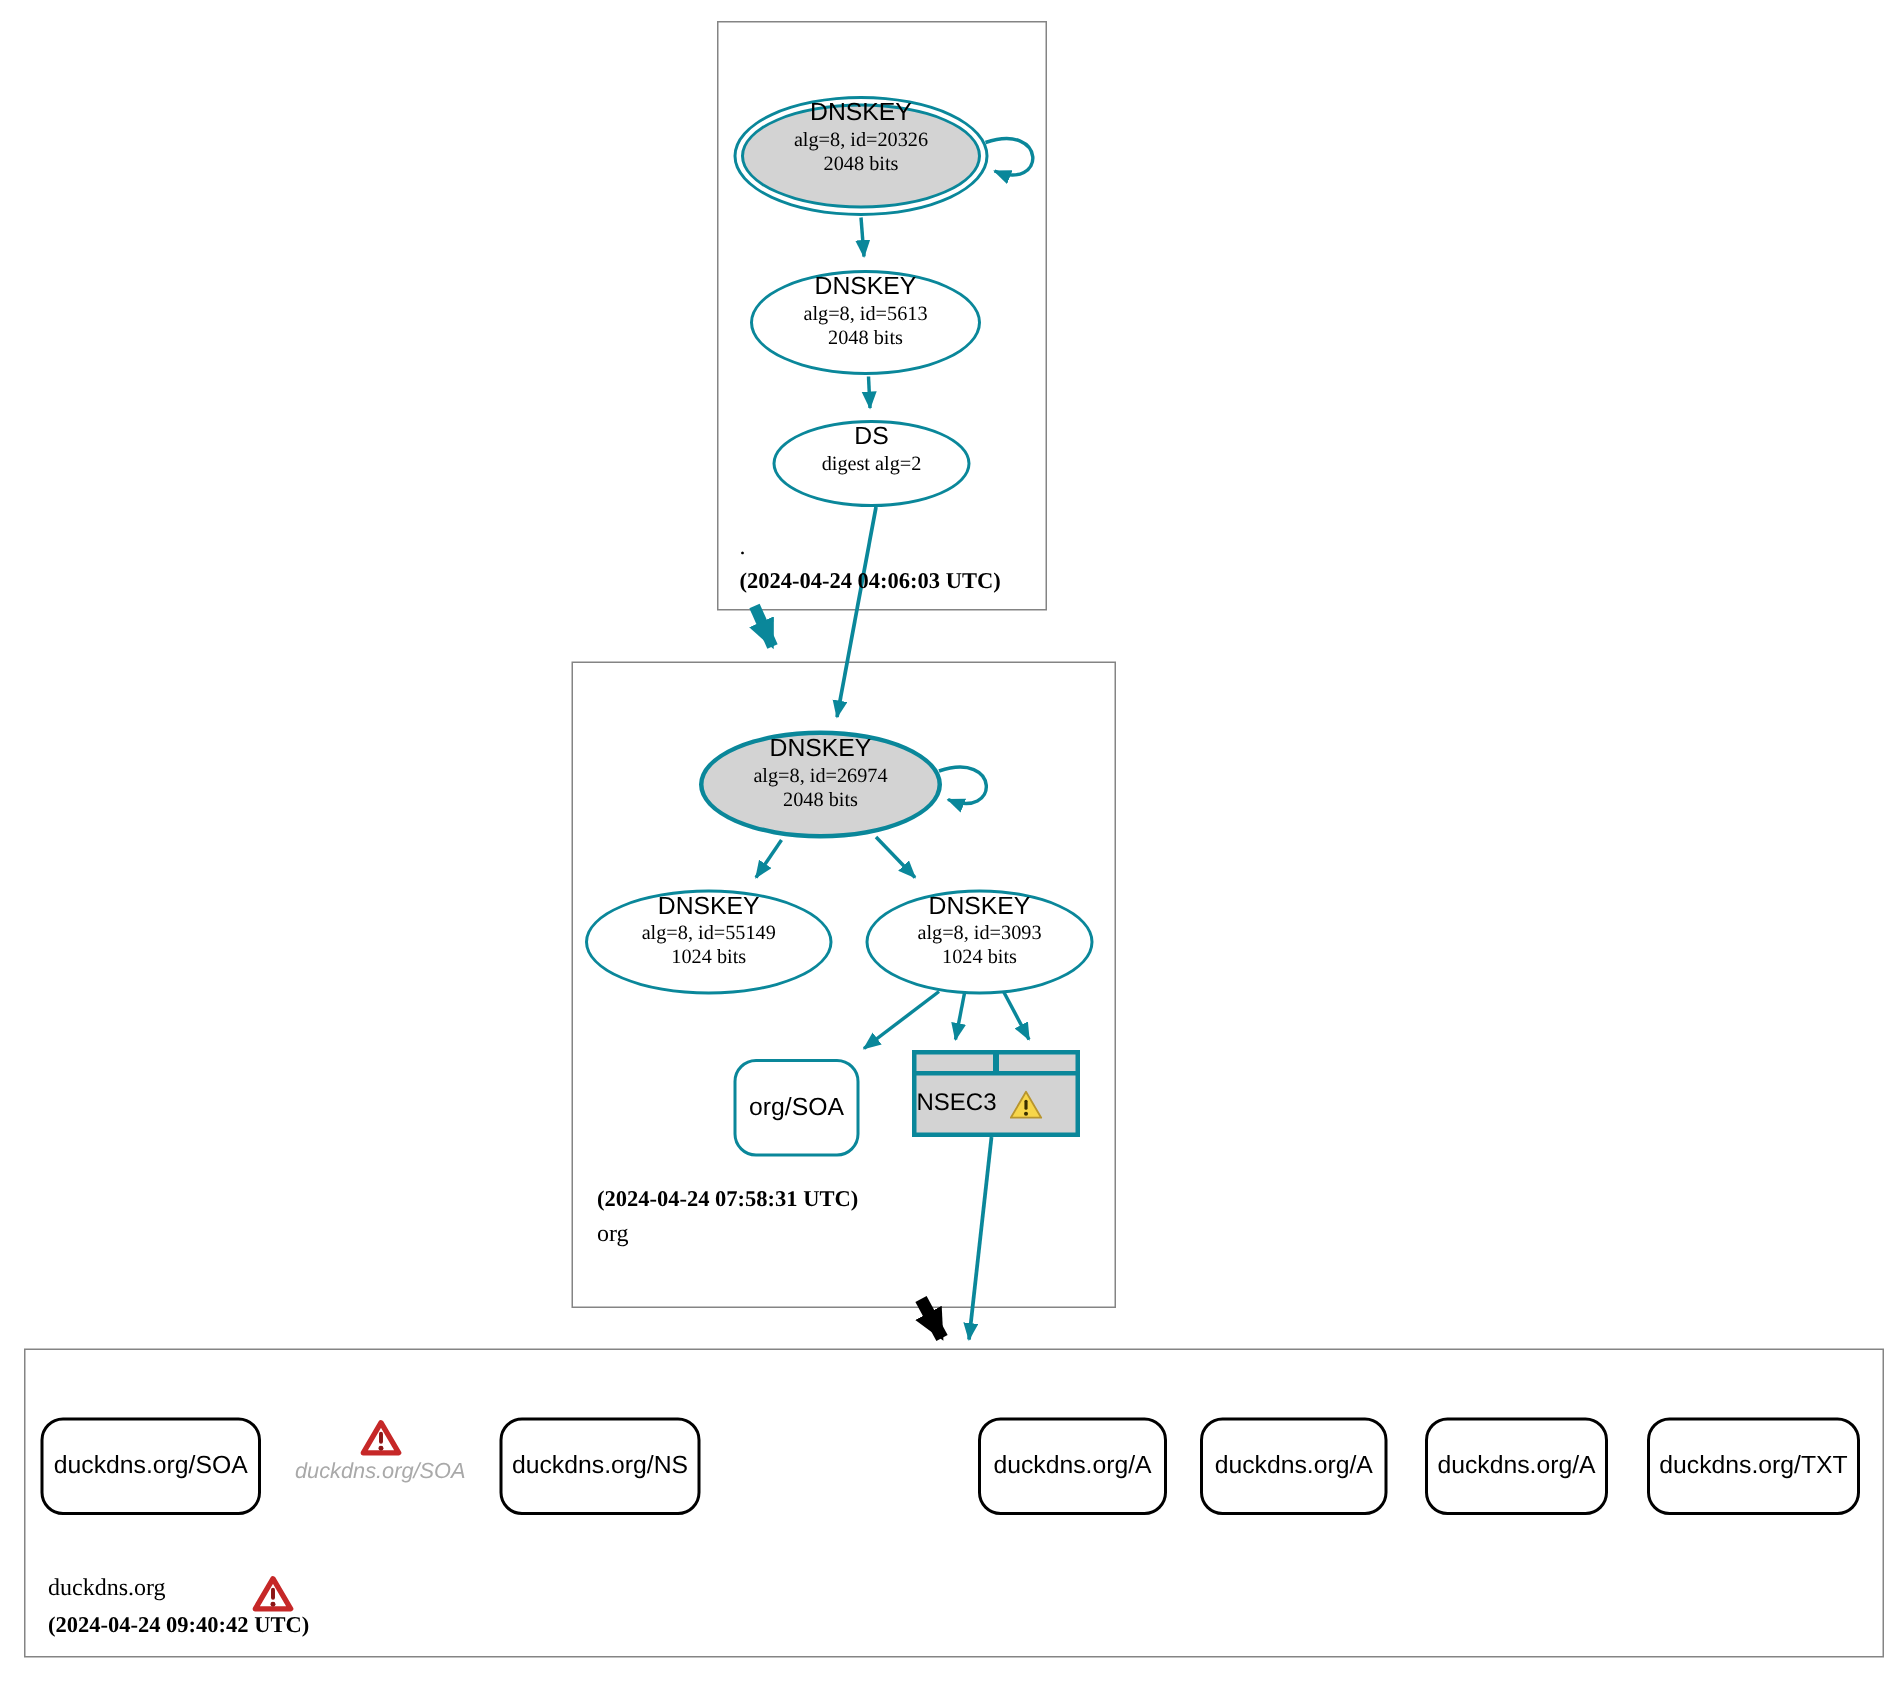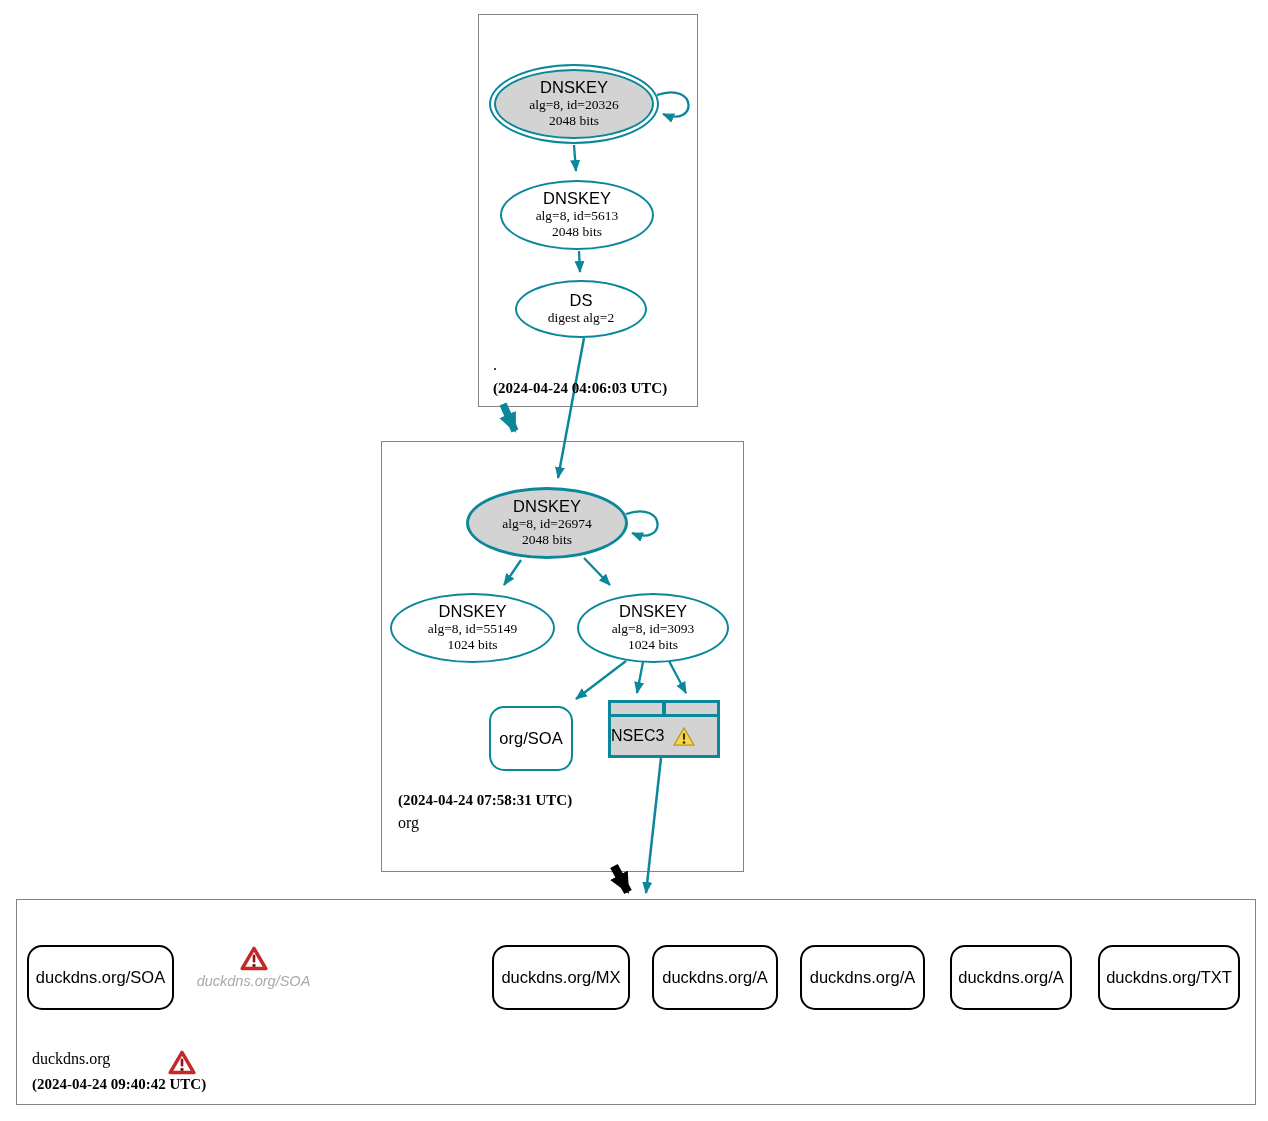--- a/index.html
+++ b/index.html
@@ -12,21 +12,21 @@
     position:relative;width:1268px;height:1121px;background:#ffffff;
     font-family:"Liberation Serif",serif;color:#000;overflow:hidden;
   }
   .zone-box{
     position:absolute;border:1px solid var(--boxborder);background:#fff;z-index:0;
   }
   .edges{position:absolute;left:0;top:0;width:1268px;height:1121px;z-index:1;}
   .node{z-index:2;}
   .ellipse{
     position:absolute;border:2.5px solid var(--teal);border-radius:50%;
-    display:flex;flex-direction:column;align-items:center;justify-content:center;
+    display:flex;flex-direction:column;align-items:center;justify-content:flex-start;
     text-align:center;background:#fff;box-sizing:border-box;z-index:2;
   }
   .ellipse.filled{background:var(--nodefill);}
   .ellipse.double{border-width:2px;background:transparent;}
   .ellipse.double::before{
     content:"";position:absolute;inset:3px;border:2.5px solid var(--teal);
     border-radius:50%;background:var(--nodefill);z-index:0;
   }
   .ellipse > *{position:relative;z-index:1;}
   .ntitle{font-family:"Liberation Sans",sans-serif;font-size:16.5px;line-height:1.15;}
@@ -156,22 +156,22 @@
 
   <div class="missing-wrap">
     <svg class="icon" width="28" height="25" viewBox="0 0 32 28">
       <path d="M16 2.5 L29.5 25.5 L2.5 25.5 Z" fill="#ffffff" stroke="#c62828" stroke-width="4" stroke-linejoin="round"></path>
       <rect x="14.5" y="9.5" width="3" height="9" rx="1.5" fill="#8c1515"></rect>
       <circle cx="16" cy="22" r="1.9" fill="#8c1515"></circle>
     </svg>
     <span class="missing-label">duckdns.org/SOA</span>
   </div>
 
-  <div class="rrset" style="left:492px;top:945px;width:138px;">
-    <span>duckdns.org/MX</span>
+  <div class="rrset" style="left:333px;top:945px;width:134px;">
+    <span>duckdns.org/NS</span>
   </div>
   <div class="rrset" style="left:652px;top:945px;width:126px;">
     <span>duckdns.org/A</span>
   </div>
   <div class="rrset" style="left:800px;top:945px;width:125px;">
     <span>duckdns.org/A</span>
   </div>
   <div class="rrset" style="left:950px;top:945px;width:122px;">
     <span>duckdns.org/A</span>
   </div>

